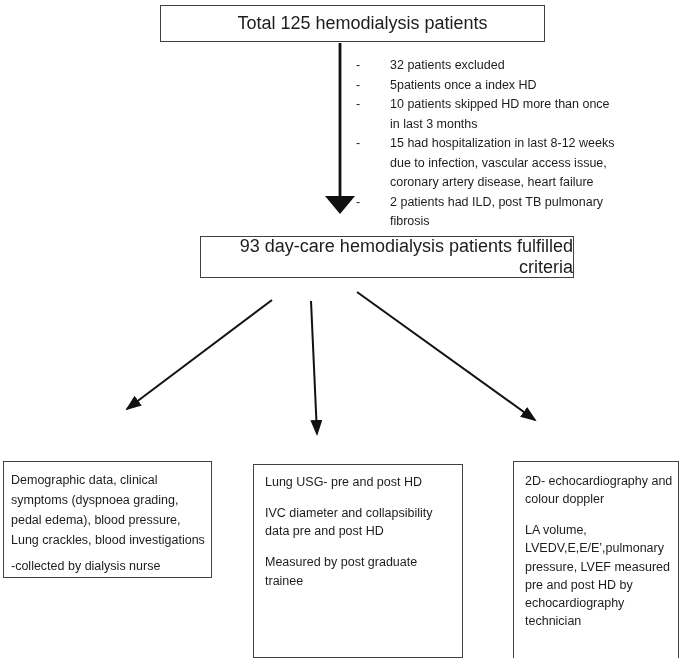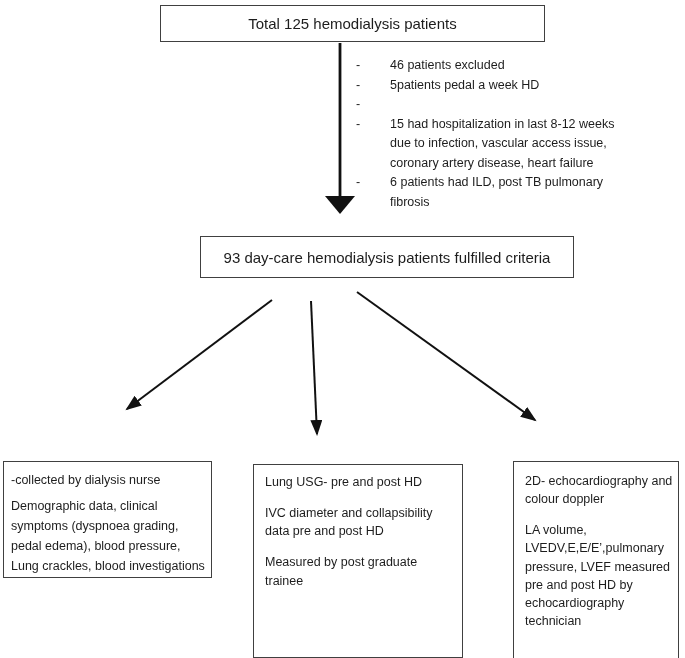--- a/index.html
+++ b/index.html
@@ -4,21 +4,21 @@
 <style>
   html,body{margin:0;padding:0;background:#ffffff;}
   .canvas{
     position:relative;width:685px;height:658px;background:#ffffff;
     font-family:"Liberation Sans",sans-serif;color:#1d1d1d;overflow:hidden;
   }
   .arrows{position:absolute;left:0;top:0;width:685px;height:658px;pointer-events:none;}
   .box{
     position:absolute;border:1.5px solid #404040;background:#ffffff;box-sizing:border-box;
   }
-  .center-box{display:flex;align-items:center;justify-content:center;text-align:left;font-size:15px;}
+  .center-box{display:flex;align-items:center;justify-content:center;text-align:right;font-size:18px;padding-left:20px;}
   .top-box{left:160px;top:5px;width:385px;height:37px;}
   .mid-box{left:172px;top:236px;width:374px;height:42px;margin-left:28px;}
   .branch{font-size:12.5px;}
   .branch .para{margin:0 0 13px 0;}
   .branch .para:last-child{margin-bottom:0;}
   .clinical{left:3px;top:461px;width:209px;height:117px;padding:8px 4px 4px 7px;line-height:1.6;}
   .clinical .para{margin-bottom:6px;}
   .lung{left:253px;top:464px;width:210px;height:194px;padding:8px 6px 4px 11px;line-height:1.45;}
   .echo{left:513px;top:461px;width:166px;height:220px;padding:10px 4px 4px 11px;line-height:1.45;}
   .exclusions{position:absolute;left:356px;top:56px;width:270px;font-size:12.5px;line-height:19.5px;}
@@ -44,46 +44,47 @@
     <line x1="357" y1="292" x2="535" y2="420" stroke="#111111" stroke-width="2" marker-end="url(#ah)"></line>
   </svg>
 
   <div class="box center-box top-box">
     <span>Total 125 hemodialysis patients</span>
   </div>
 
   <div class="exclusions">
     <div class="exc-item">
       <span class="dash">-</span>
-      <span class="exc-text">46 patients excluded</span>
+      <span class="exc-text">32 patients excluded</span>
     </div>
     <div class="exc-item">
       <span class="dash">-</span>
-      <span class="exc-text">5patients pedal a week HD</span>
+      <span class="exc-text">5patients once a index HD</span>
     </div>
     <div class="exc-item">
       <span class="dash">-</span>
+      <span class="exc-text">10 patients skipped HD more than once in last 3 months</span>
     </div>
     <div class="exc-item">
       <span class="dash">-</span>
       <span class="exc-text">15 had hospitalization in last 8-12 weeks due to infection, vascular access issue, coronary artery disease, heart failure</span>
     </div>
     <div class="exc-item">
       <span class="dash">-</span>
-      <span class="exc-text">6 patients had ILD, post TB pulmonary fibrosis</span>
+      <span class="exc-text">2 patients had ILD, post TB pulmonary fibrosis</span>
     </div>
   </div>
 
   <div class="box center-box mid-box">
     <span>93 day-care hemodialysis patients fulfilled criteria</span>
   </div>
 
   <div class="box branch clinical">
+    <div class="para">Demographic data, clinical symptoms (dyspnoea grading, pedal edema), blood pressure, Lung crackles, blood investigations</div>
     <div class="para">-collected by dialysis nurse</div>
-    <div class="para">Demographic data, clinical symptoms (dyspnoea grading, pedal edema), blood pressure, Lung crackles, blood investigations</div>
   </div>
 
   <div class="box branch lung">
     <div class="para">Lung USG- pre and post HD</div>
     <div class="para">IVC diameter and collapsibility data pre and post HD</div>
     <div class="para">Measured by post graduate trainee</div>
   </div>
 
   <div class="box branch echo">
     <div class="para">2D- echocardiography and colour doppler</div>

